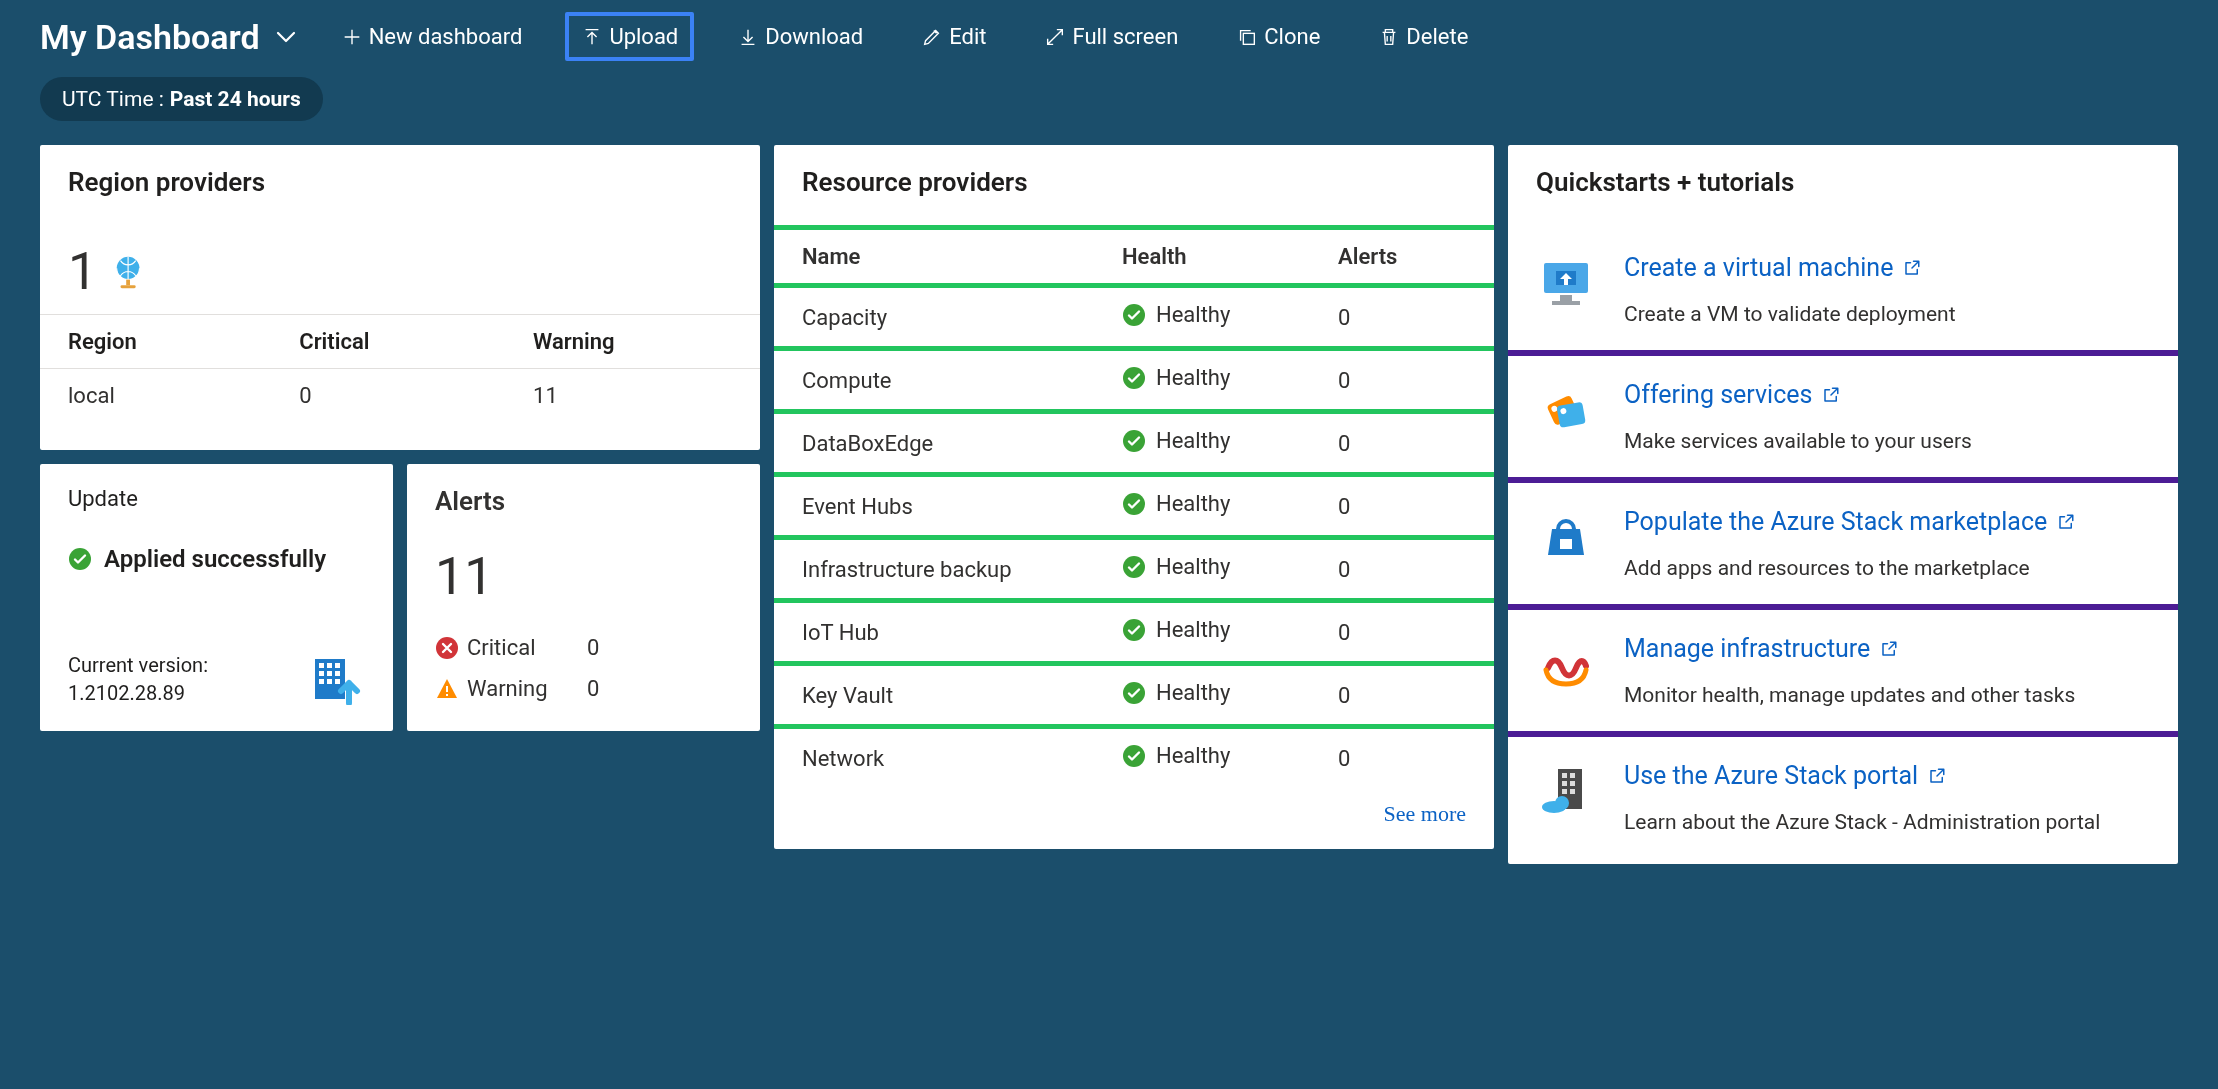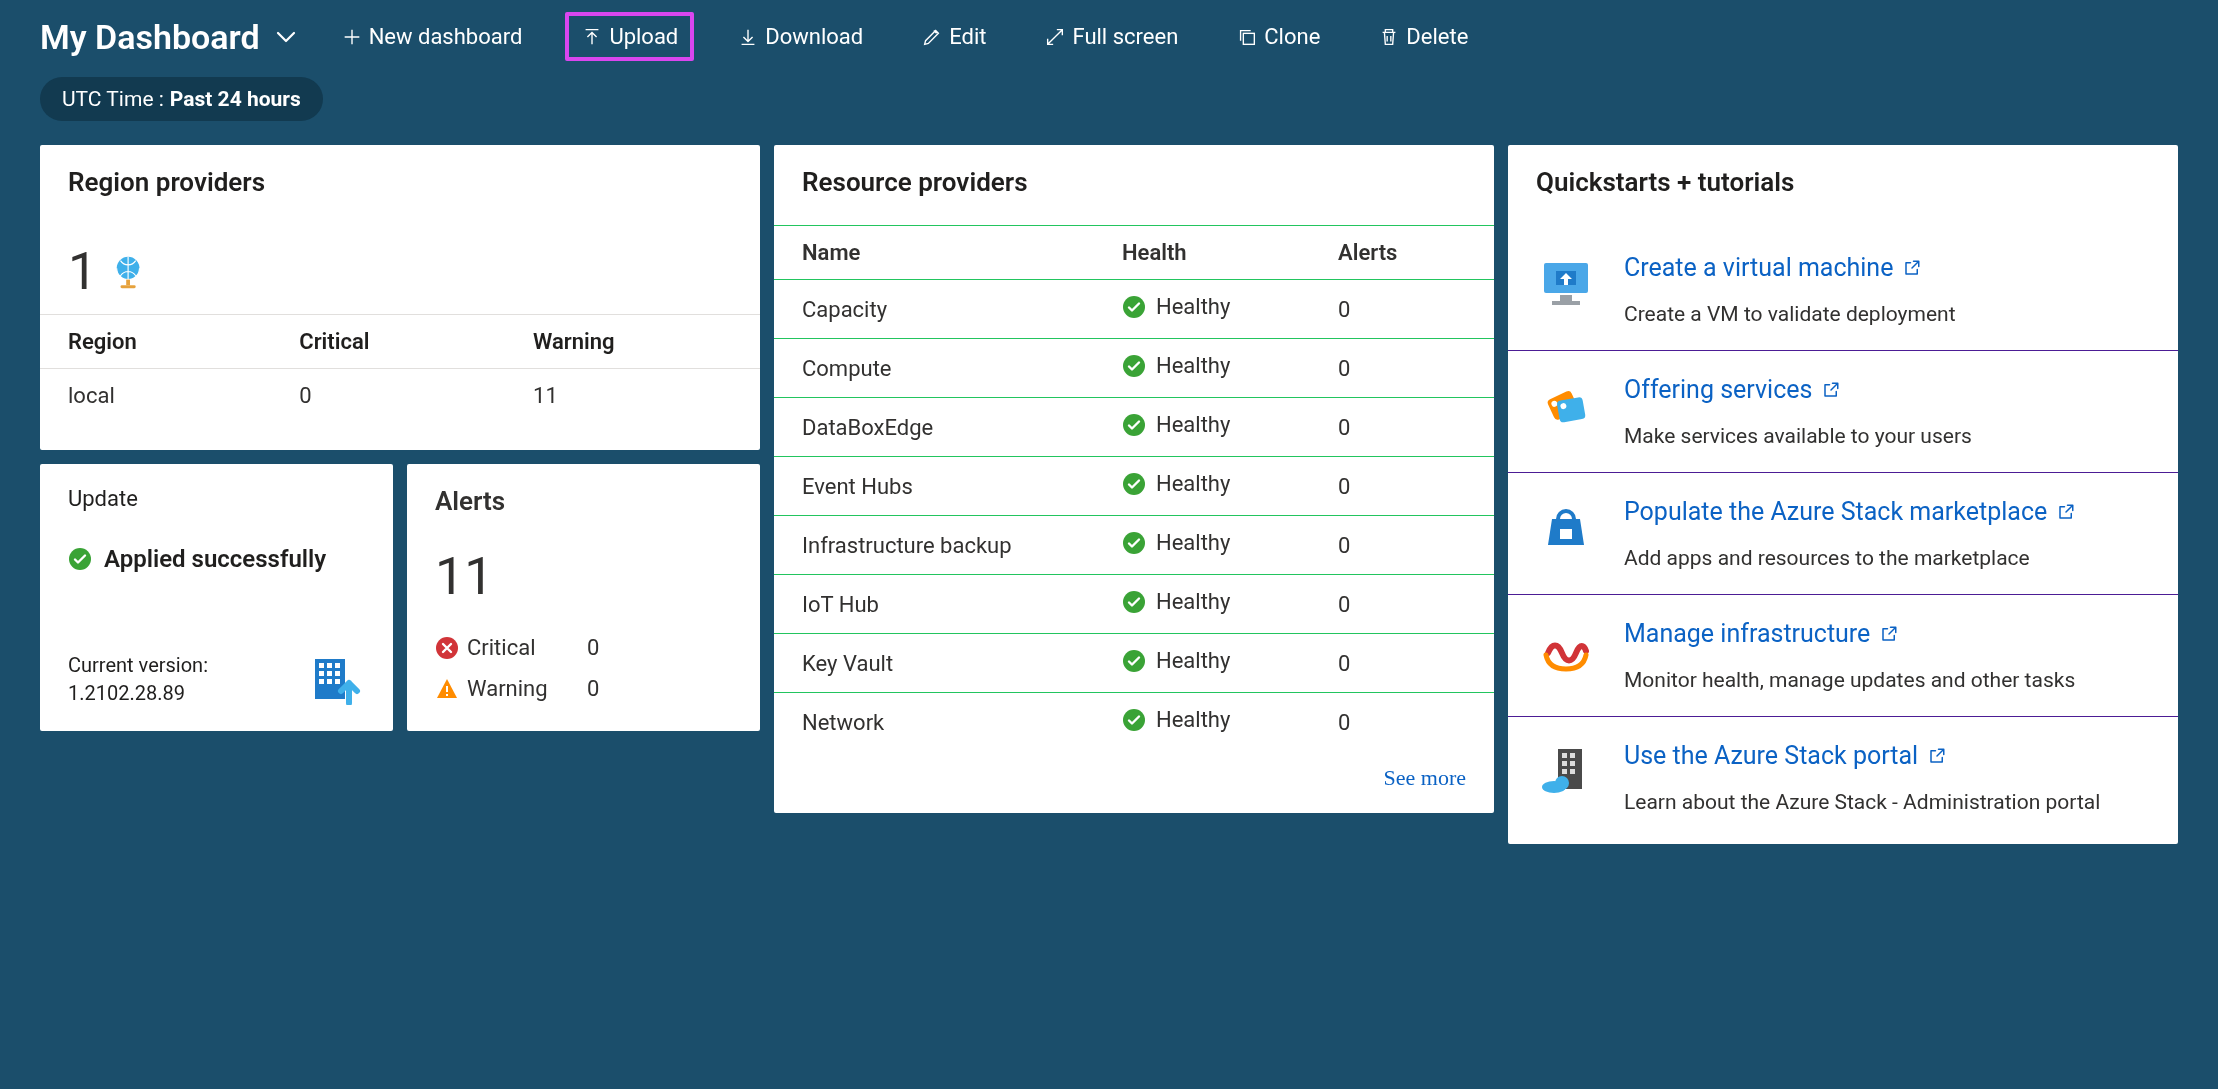--- a/index.html
+++ b/index.html
@@ -31,21 +31,21 @@
     display: inline-flex;
     align-items: center;
     gap: 6px;
     color: #fff;
     font-size: 22px;
     padding: 8px 12px;
     cursor: pointer;
     border: 3px solid transparent;
   }
   .toolbar-btn svg { width: 22px; height: 22px; stroke: #fff; fill: none; stroke-width: 1.5; }
-  .highlight-red { border: 4px solid #d946ef; border-radius: 2px; }
+  .highlight-red { border: 4px solid #3b82f6; border-radius: 2px; }
   .time-pill-row { padding: 16px 40px 0 40px; }
   .time-pill {
     display: inline-flex;
     align-items: center;
     background: #123a50;
     color: #fff;
     font-size: 21px;
     padding: 10px 22px;
     border-radius: 24px;
     cursor: pointer;
@@ -124,35 +124,35 @@
     font-size:22px; padding:8px 0;
   }
   .alert-row .num { padding-left:10px; }
 
   
   .rp-tile {}
   .rp-table-wrap { }
   .rp-table { width:100%; border-collapse: collapse; }
   .rp-table th, .rp-table td {
     text-align:left; font-size:22px; padding: 14px 24px;
-    border-top: 1px solid #22c55e;
+    border-top: 5px solid #22c55e;
   }
   .rp-table th { font-weight:600; }
   .rp-table th:first-child, .rp-table td:first-child { padding-left: 28px; }
   .health-cell { display:inline-flex; align-items:flex-end; gap:10px; }
   .see-more {
     text-align:right; color:#0b62c4; font-size:22px; padding: 14px 28px 22px 0; cursor:pointer;font-family:Liberation Serif, serif;
   }
 
   
   .qs-tile {}
   .qs-list { padding: 18px 0 6px 0; }
   .qs-item {
     display:flex; gap: 28px; align-items:flex-start;
-    padding: 24px 28px; border-top: 1px solid #4c1d95;
+    padding: 24px 28px; border-top: 6px solid #4c1d95;
   }
   .qs-item:first-child { border-top: none; }
   .qs-icon { width:60px; height:60px; flex: 0 0 60px; display:flex; align-items:center; justify-content:center; }
   .qs-link {
     color:#0b62c4; font-size:25px; font-weight:400; display:inline-flex; align-items:center; gap:10px; cursor:pointer;
   }
   .qs-link svg { width:18px; height:18px; }
   .qs-desc { font-size:21px; color:#323130; margin-top:20px; }
 
   

